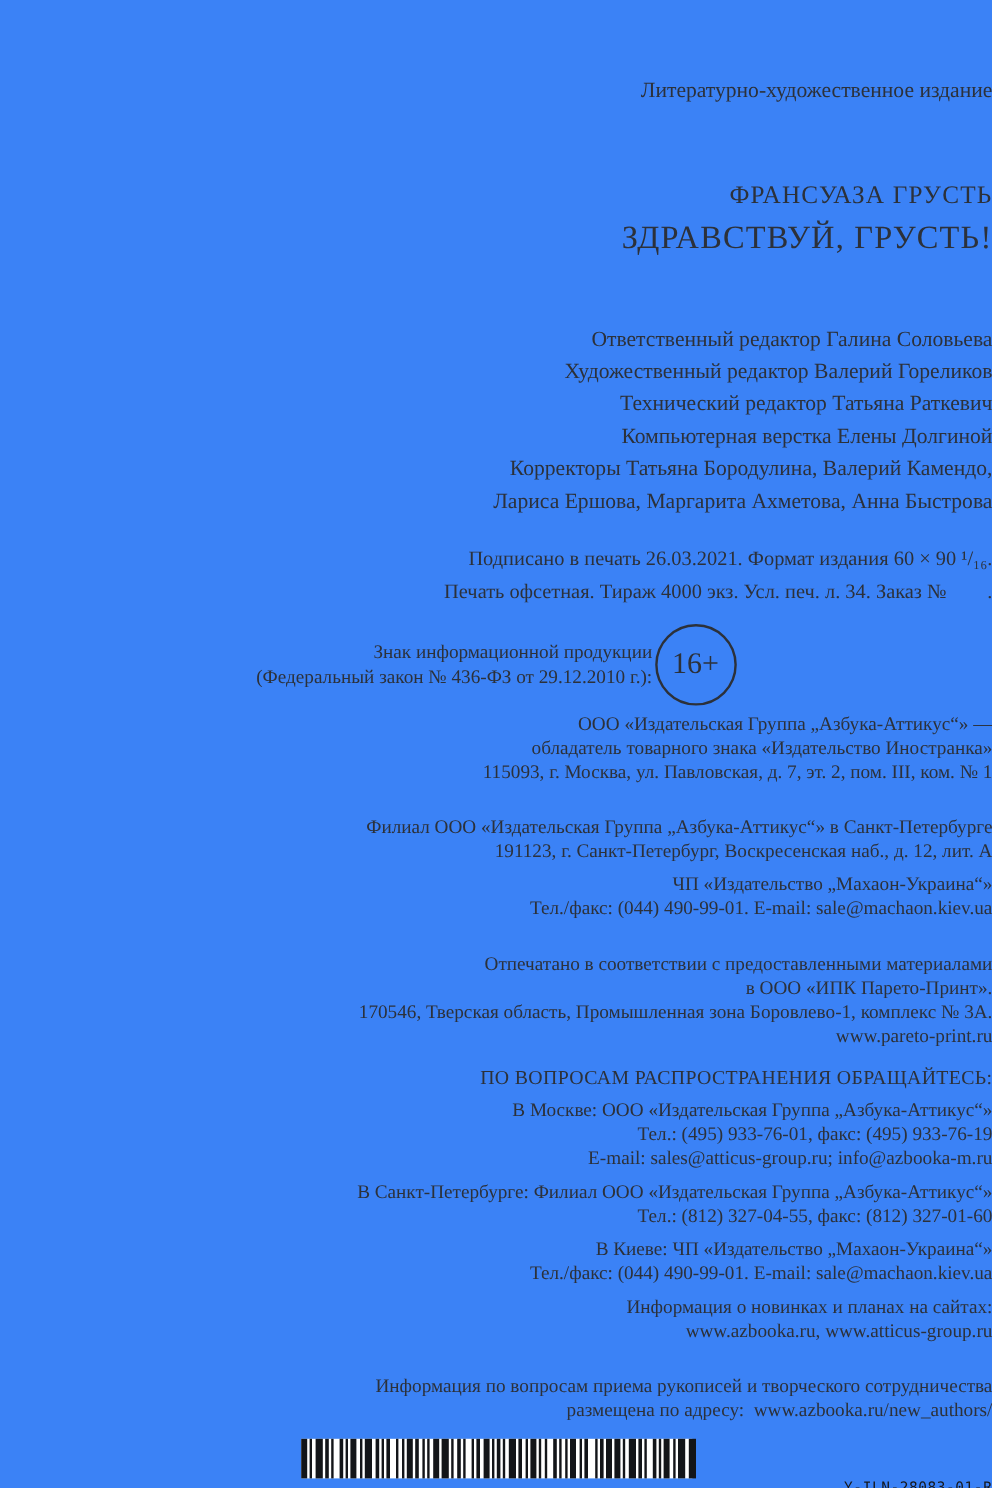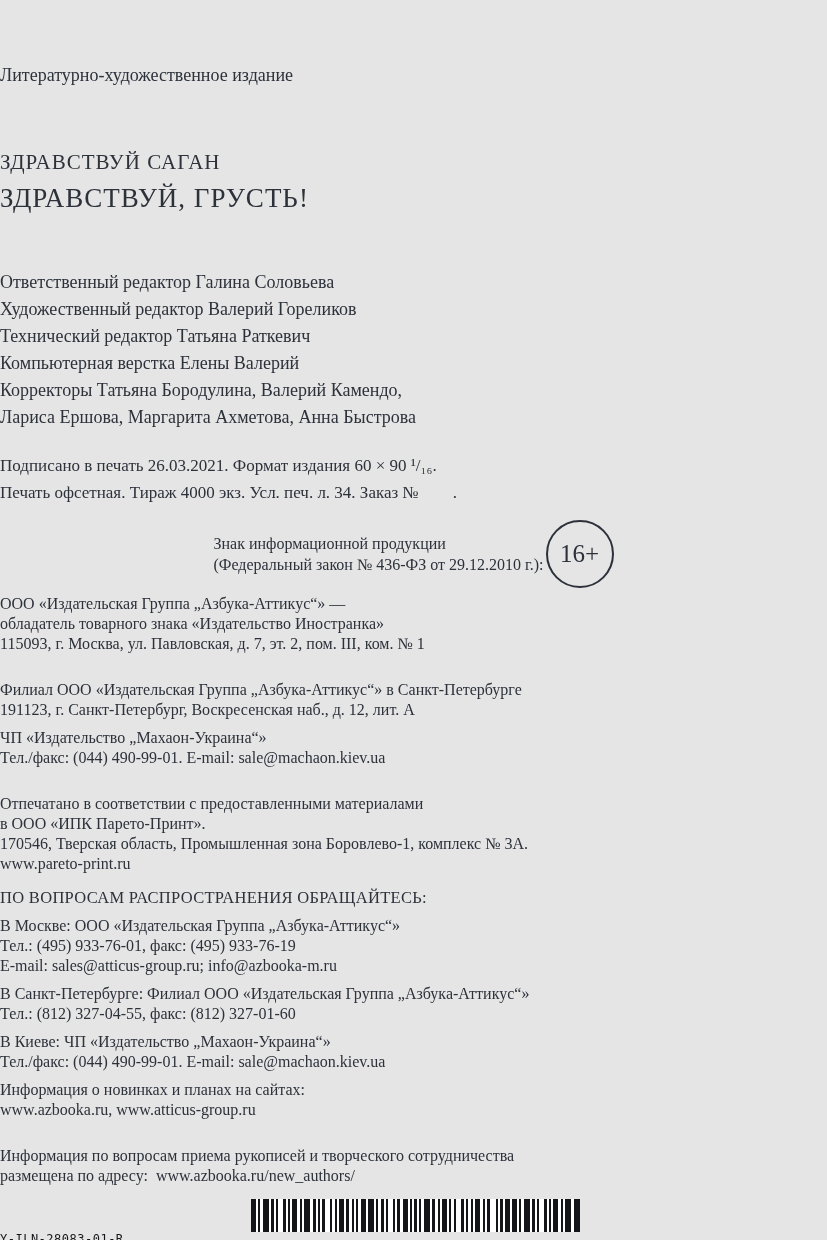--- a/index.html
+++ b/index.html
@@ -1,24 +1,24 @@
 <!DOCTYPE html>
 <html><head>
 <meta charset="utf-8">
 <style>
   html, body { margin: 0; padding: 0; background: #ffffff; }
   .page {
     position: relative;
     width: 827px;
     height: 1240px;
     margin: 0 auto;
-    background: #e5e5e5;
+    background: #3b82f6;
     font-family: "Liberation Serif", serif;
     color: #2c313a;
-    text-align: left;
+    text-align: right;
     overflow: hidden;
   }
   .edition {
     padding-top: 64px;
     font-size: 18px;
     line-height: 22px;
   }
   .author {
     margin-top: 64px;
     font-size: 21px;
@@ -89,28 +89,28 @@
     color: #15171a;
   }
 </style>
 </head>
 <body>
 
 <div class="page">
 
   <div class="edition">Литературно-художественное издание</div>
 
-  <div class="author">ЗДРАВСТВУЙ САГАН</div>
+  <div class="author">ФРАНСУАЗА ГРУСТЬ</div>
   <div class="title">ЗДРАВСТВУЙ, ГРУСТЬ!</div>
 
   <div class="staff">
     <div>Ответственный редактор Галина Соловьева</div>
     <div>Художественный редактор Валерий Гореликов</div>
     <div>Технический редактор Татьяна Раткевич</div>
-    <div>Компьютерная верстка Елены Валерий</div>
+    <div>Компьютерная верстка Елены Долгиной</div>
     <div>Корректоры Татьяна Бородулина, Валерий Камендо,</div>
     <div>Лариса Ершова, Маргарита Ахметова, Анна Быстрова</div>
   </div>
 
   <div class="print-info">
     <div>Подписано в печать 26.03.2021. Формат издания 60 × 90 ¹/₁₆.</div>
     <div>Печать офсетная. Тираж 4000 экз. Усл. печ. л. 34. Заказ №&nbsp;&nbsp;&nbsp;&nbsp;&nbsp;&nbsp;&nbsp;&nbsp;.</div>
   </div>
 
   <div class="age-row">

